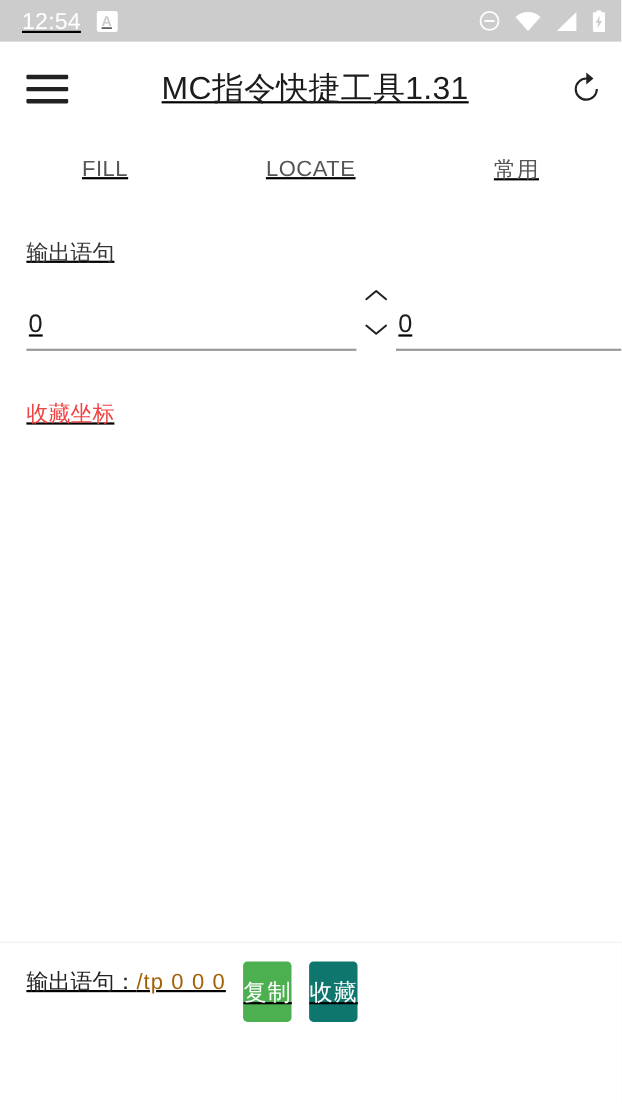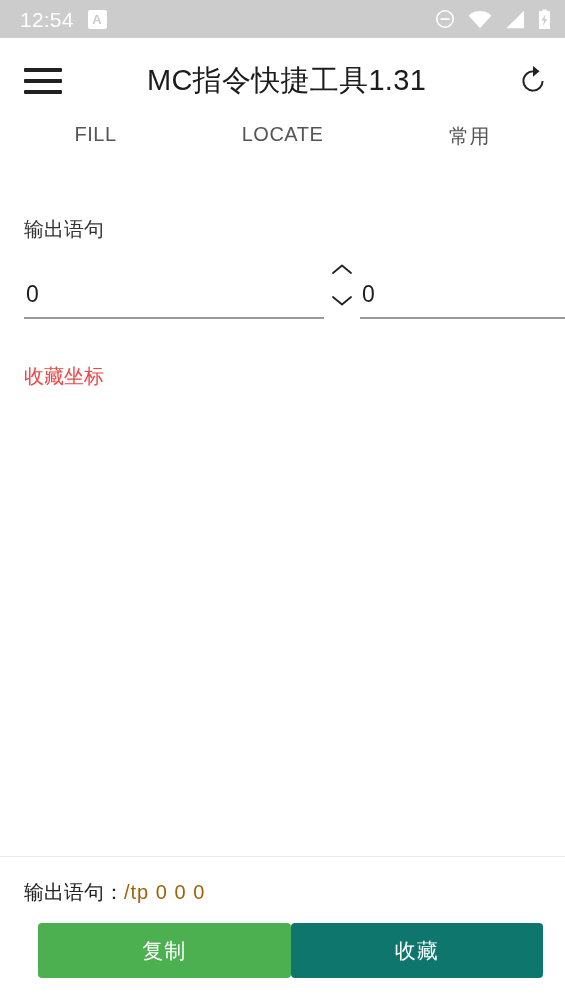--- a/index.html
+++ b/index.html
@@ -17,20 +17,21 @@
     -webkit-font-smoothing: antialiased;
   }
 
   .phone {
     position: relative;
     width: 565px;
     height: 1004px;
     background: #ffffff;
     display: flex;
     flex-direction: column;
+    text-decoration: underline;
   }
 
   
   .status-bar {
     height: 38px;
     flex: 0 0 38px;
     background: #cccccc;
     display: flex;
     align-items: center;
     padding: 0 14px 0 20px;
@@ -110,21 +111,21 @@
     align-items: center;
     justify-content: center;
     cursor: pointer;
     flex: 0 0 auto;
   }
 
   
   .tab-bar {
     flex: 0 0 68px;
     display: flex;
-    align-items: flex-start;
+    align-items: center;
     background: #ffffff;
     padding: 0 2px;
   }
   .tab {
     flex: 1 1 0;
     position: relative;
     display: flex;
     align-items: center;
     justify-content: center;
     cursor: pointer;
@@ -201,36 +202,37 @@
   }
 
   
   .bottom {
     flex: 0 0 148px;
     background: #ffffff;
     border-top: 1px solid #ececec;
     box-shadow: 0 -1px 3px rgba(0,0,0,0.05);
     padding: 0 22px;
     display: flex;
-    flex-direction: column;
+    flex-direction: row;
   }
   .output-line {
     font-size: 20px;
     color: #222222;
     padding: 22px 0 0 2px;
     display: flex;
     align-items: baseline;
     white-space: nowrap;
   }
   .output-cmd {
     letter-spacing: 1px;
     color: #a16207;
   }
   .btn-row {
     display: flex;
+    gap: 16px;
     padding: 17px 0 0 16px;
   }
   .btn {
     flex: 1 1 0;
     height: 55px;
     border: none;
     border-radius: 4px;
     color: #ffffff;
     font-family: inherit;
     font-size: 21px;

